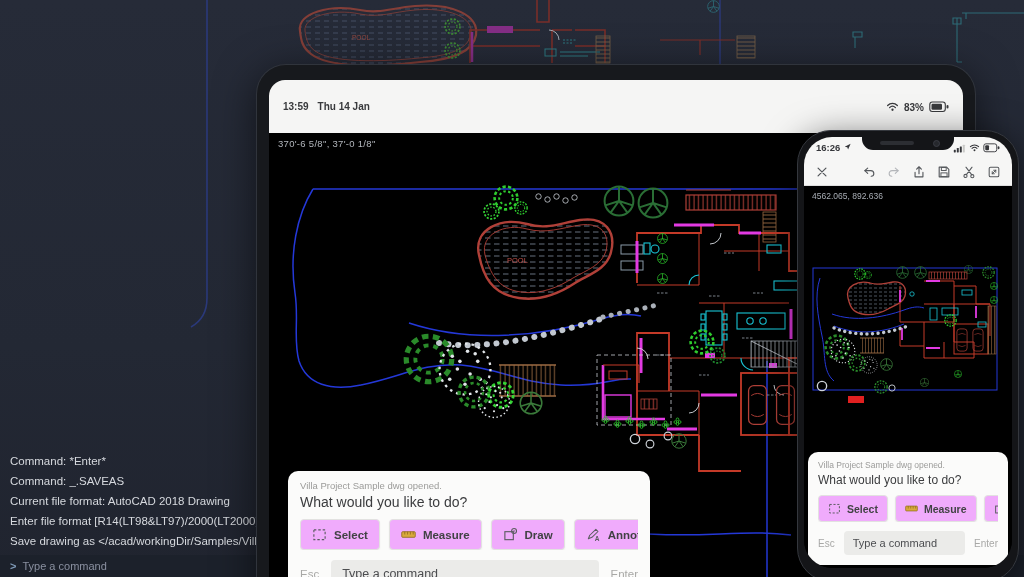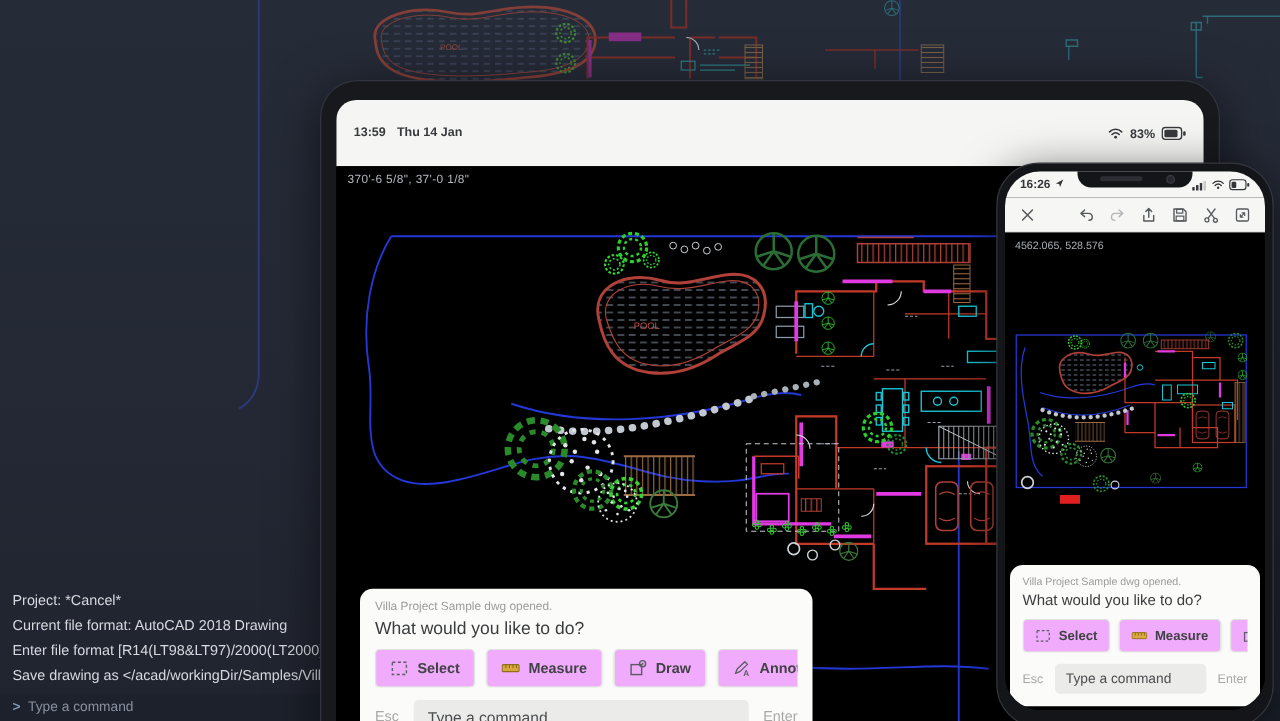--- a/index.html
+++ b/index.html
@@ -249,21 +249,22 @@
     <rect x="737" y="36" width="18" height="22" fill="url(#pat-tanlines)" stroke="#7a6248" stroke-width="0.8"></rect>
 
     <g stroke="#2e6f7a" stroke-width="1.1" fill="none">
       <path d="M962,13 H1024 M966,13 V19 M957,18 V62 M957,62 h5"></path>
       <path d="M953,18 h8 v6 h-8 z"></path>
       <path d="M853,32 h9 v5 h-9 z M855,37 V48"></path>
     </g>
   </svg>
 
   <div class="cmdlog">
-    <div>Project: *Cancel*</div>
+    <div>Command: *Enter*</div>
+    <div>Command: _.SAVEAS</div>
     <div>Current file format: AutoCAD 2018 Drawing</div>
     <div>Enter file format [R14(LT98&amp;LT97)/2000(LT2000)/2004(LT2(</div>
     <div>Save drawing as &lt;/acad/workingDir/Samples/Villa Project S</div>
   </div>
 
   <div class="bottombar">
     <span class="prompt">&gt;</span>
     <span>Type a command</span>
   </div>
 
@@ -531,21 +532,21 @@
           <svg class="tbtn">
               <use href="#i-trim"></use>
             </svg>
           <svg class="tbtn">
               <use href="#i-expand"></use>
             </svg>
         </div>
       </div>
 
       <div class="p-canvas">
-        <div class="p-coords">4562.065,  528.576</div>
+        <div class="p-coords">4562.065,  892.636</div>
 
         <svg class="cad" width="208" height="290" viewBox="0 0 208 290">
           <defs>
             <pattern id="pat-pool2" width="5" height="4" patternUnits="userSpaceOnUse">
                 <path d="M0,2 H3" stroke="#7f8b9e" stroke-width="0.6"></path>
               </pattern>
             <pattern id="pat-vred2" width="3" height="10" patternUnits="userSpaceOnUse">
                 <path d="M1.5,0 V10" stroke="#b04038" stroke-width="0.7"></path>
               </pattern>
             <pattern id="pat-bed2" width="3" height="16" patternUnits="userSpaceOnUse">

